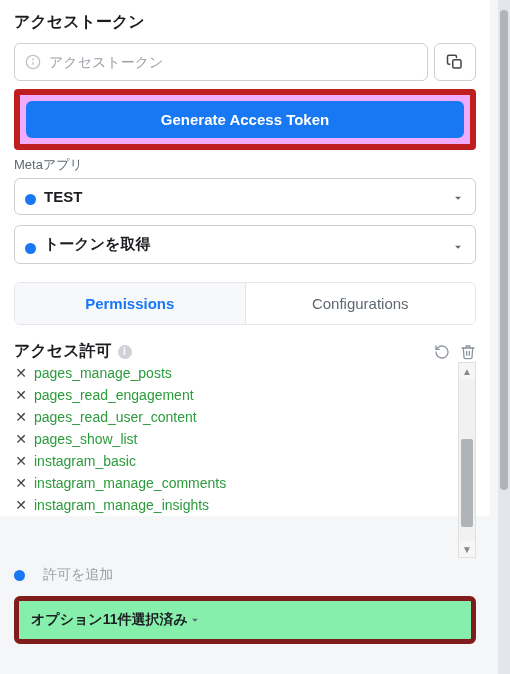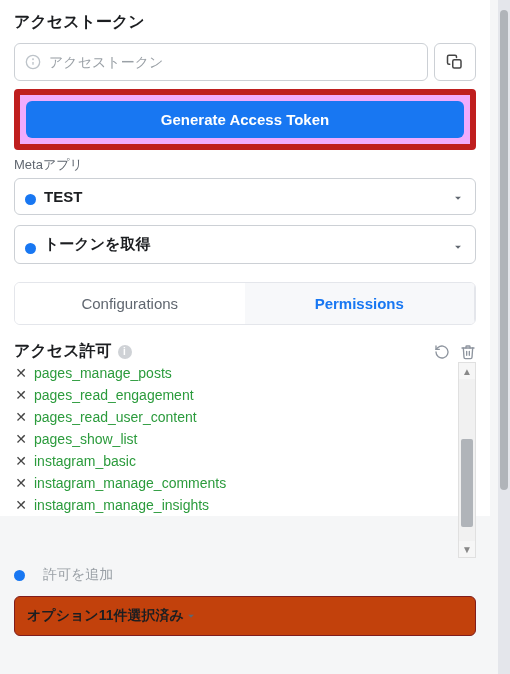--- a/index.html
+++ b/index.html
@@ -227,23 +227,23 @@
   .add-perm-row {
     margin-top: 8px;
     display: flex;
     align-items: center;
     gap: 18px;
     font-size: 14px;
     color: #9aa0a6;
   }
   .options-select {
     margin-top: 12px;
-    border: 1px solid #7f1d1d;
-    border-radius: 6px;
-    background: #c2410c;
+    border: 5px solid #7f1d1d;
+    border-radius: 6px;
+    background: #86efac;
     padding: 10px 12px;
     display: flex;
     align-items: center;
     justify-content: flex-start;
     cursor: pointer;
     font-size: 14px;
     font-weight: 700;
     color: #1c1e21;
   }
   .outer-scroll {
@@ -312,22 +312,22 @@
     <span class="dot-blue"></span>
     <span class="select-text">トークンを取得</span>
     <span class="caret">
       <svg width="14" height="14" viewBox="0 0 24 24" fill="currentColor">
           <path d="M7 10l5 5 5-5z"></path>
         </svg>
     </span>
   </div>
 
   <div class="tabs">
+    <div class="tab active">Permissions</div>
     <div class="tab">Configurations</div>
-    <div class="tab active">Permissions</div>
   </div>
 
   <div class="perm-header-row">
     <div class="perm-title-wrap">
       <h2 class="section-title" style="margin-bottom:0">アクセス許可</h2>
       <span class="info-mini">i</span>
     </div>
     <div class="icon-btns">
       <span>
         <svg width="16" height="16" viewBox="0 0 24 24" fill="none" stroke="currentColor" stroke-width="2" stroke-linecap="round">

